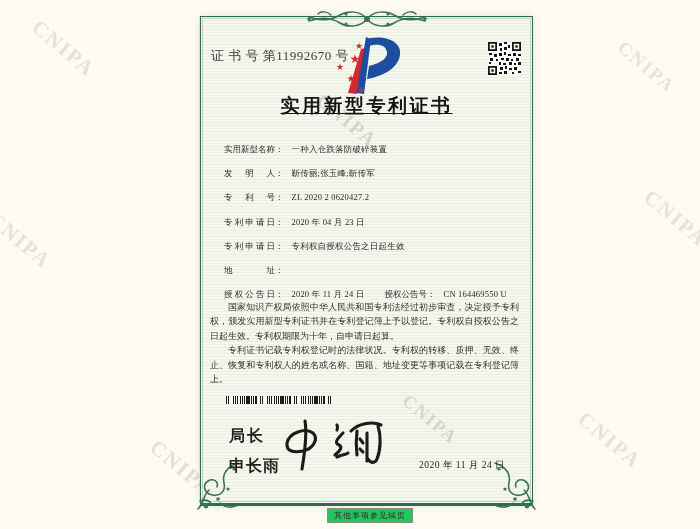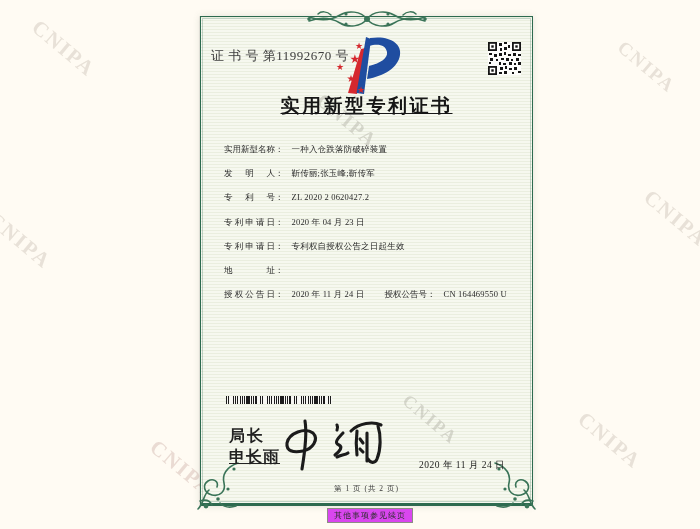--- a/index.html
+++ b/index.html
@@ -72,29 +72,29 @@
 
   .barcode{
     position:absolute;left:25px;top:379px;width:106px;height:8px;
     background:repeating-linear-gradient(90deg,
       #1c1c1c 0px,#1c1c1c 1.1px,#f8f8f4 1.1px,#f8f8f4 2px,
       #1c1c1c 2px,#1c1c1c 3.4px,#f8f8f4 3.4px,#f8f8f4 4.6px,
       #1c1c1c 4.6px,#1c1c1c 5.1px,#f8f8f4 5.1px,#f8f8f4 6.8px);
   }
   .director{position:absolute;left:28px;top:409px;font-size:16px;color:#222;font-weight:600;}
   .director .t{letter-spacing:2px;}
-  .director .n{letter-spacing:1px;text-decoration:underline;}
+  .director .n{margin-top:9px;letter-spacing:1px;}
   .signature{position:absolute;left:76px;top:388px;}
   .issue-date{position:absolute;left:218px;top:442px;font-size:9.5px;color:#222;letter-spacing:.5px;}
   .pageinfo{position:absolute;left:0;top:467px;width:100%;text-align:center;font-size:7.5px;letter-spacing:1px;color:#3a3a3a;}
 
   .footer-note{
     position:absolute;left:327px;top:508px;
     font-size:8px;letter-spacing:1px;color:#2e2e2e;
-    border:1px solid #8d8d85;background:#d946ef;
+    border:1px solid #8d8d85;background:#22c55e;
     padding:1px 6px;z-index:2;
   }
 </style>
 </head>
 <body>
 
 <div class="page">
 
   <div class="wm" style="left:26px;top:36px;font-size:21px;">CNIPA</div>
   <div class="wm" style="left:612px;top:56px;font-size:19px;">CNIPA</div>
@@ -261,20 +261,24 @@
           <span class="colon">：</span>
         <span class="val">2020 年 11 月 24 日</span>
         <span class="pair2">
           <span>授权公告号</span>
             <span class="colon">：</span>
           <span class="val">CN 164469550 U</span>
         </span>
       </div>
     </div>
 
+    <div class="paras">
+      <p>国家知识产权局依照中华人民共和国专利法经过初步审查，决定授予专利权，颁发实用新型专利证书并在专利登记簿上予以登记。专利权自授权公告之日起生效。专利权期限为十年，自申请日起算。</p>
+      <p>专利证书记载专利权登记时的法律状况。专利权的转移、质押、无效、终止、恢复和专利权人的姓名或名称、国籍、地址变更等事项记载在专利登记簿上。</p>
+    </div>
 
     <div class="barcode"></div>
 
     <div class="director">
       <div class="t">局长</div>
       <div class="n">申长雨</div>
     </div>
 
     <svg class="signature" width="108" height="70" viewBox="0 0 108 70">
       <g fill="none" stroke="#1b1b1b" stroke-width="3.1" stroke-linecap="round" stroke-linejoin="round">
@@ -286,17 +290,16 @@
         <path d="M74,26 C82,18 96,16 104,20"></path>
         <path d="M80,26 C79,34 79,42 80,50"></path>
         <path d="M101,21 C104,30 104,44 100,54 C98,59 93,58 91,54"></path>
         <path d="M90,28 C90,38 90,46 90,56"></path>
         <path d="M83,34 L86,38"></path>
         <path d="M83,44 L86,47"></path>
       </g>
     </svg>
 
     <div class="issue-date">2020 年 11 月 24 日</div>
-    <div class="pageinfo">第 1 页 (共 2 页)</div>
   </div>
 
   <div class="footer-note">其他事项参见续页</div>
 </div>
 
 </body></html>

